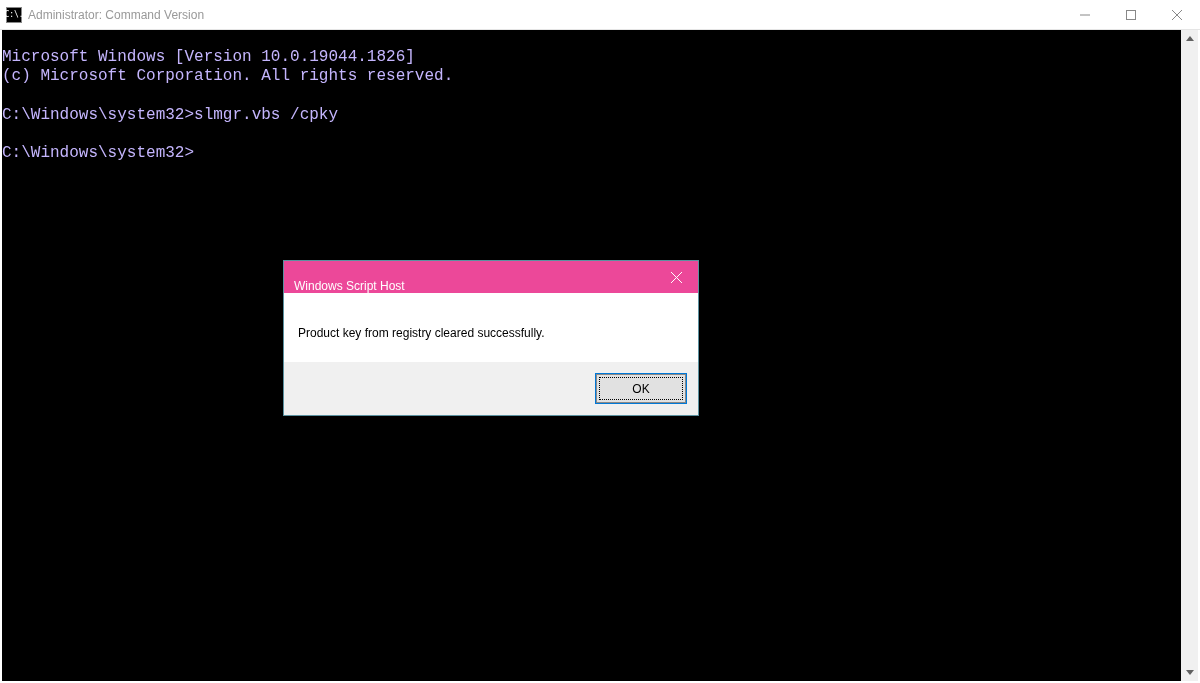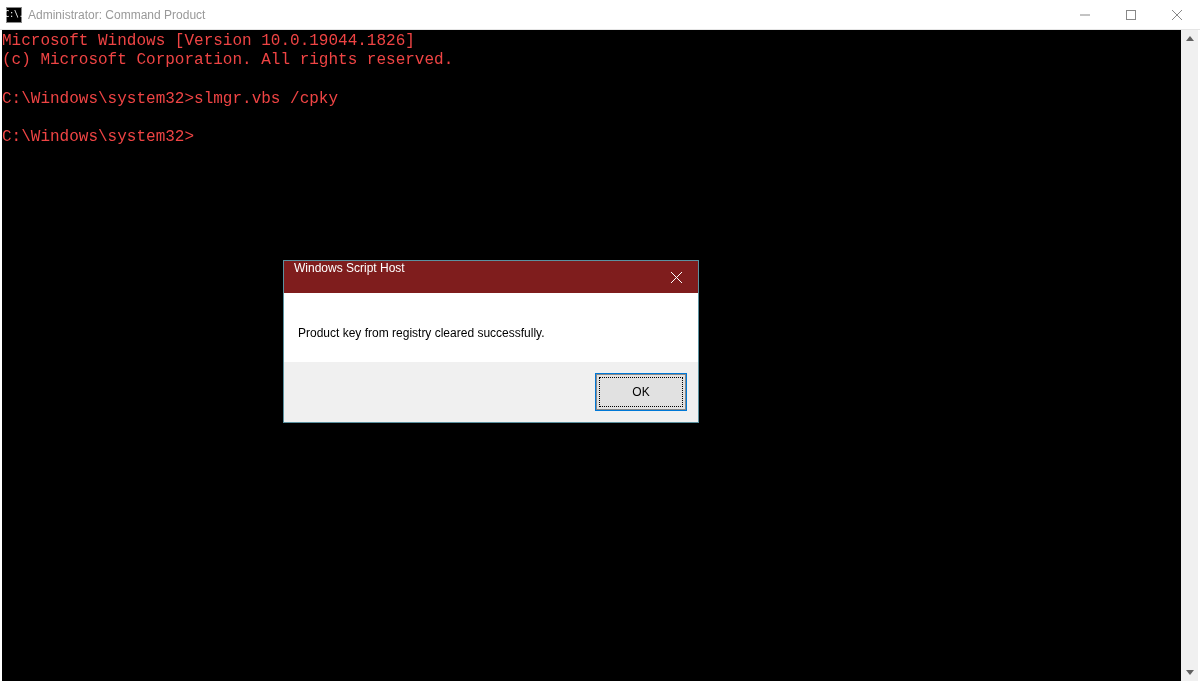--- a/index.html
+++ b/index.html
@@ -59,25 +59,25 @@
       top: 30px;
       left: 2px;
       right: 2px;
       bottom: 2px;
       display: flex;
       background: #000;
     }
     .console {
       flex: 1;
       background: #000;
-      color: #ef4444;
+      color: #c4b5fd;
       font-family: Consolas, "Courier New", monospace;
       font-size: 16px;
       line-height: 1.2;
-      padding: 2px 0 0 0;
+      padding: 18px 0 0 0;
       white-space: pre;
     }
     .scrollbar {
       width: 17px;
       background: #f0f0f0;
       display: flex;
       flex-direction: column;
       justify-content: space-between;
       align-items: center;
     }
@@ -96,24 +96,24 @@
       position: absolute;
       left: 283px;
       top: 260px;
       width: 416px;
       background: #fff;
       border: 1px solid #5b919f;
       box-shadow: 3px 3px 12px rgba(0,0,0,.35);
     }
     .dialog .dlg-titlebar {
       height: 32px;
-      background: #7f1d1d;
+      background: #ec4899;
       color: #fff;
       display: flex;
-      align-items: flex-start;
+      align-items: flex-end;
       padding-left: 10px;
       font-size: 12px;
     }
     .dialog .dlg-titlebar .dlg-title { flex: 1; }
     .dialog .dlg-titlebar .dlg-close {
       width: 44px;
       height: 100%;
       display: flex;
       align-items: center;
       justify-content: center;
@@ -126,39 +126,39 @@
       color: #000;
     }
     .dialog .dlg-buttons {
       background: #f0f0f0;
       padding: 12px;
       display: flex;
       justify-content: flex-end;
     }
     .dialog .dlg-ok {
       width: 90px;
-      height: 36px;
+      height: 29px;
       background: #e1e1e1;
       border: 1px solid #888;
       outline: 1px dotted #000;
       outline-offset: -4px;
       box-shadow: 0 0 0 1px #0078d7;
       font-size: 12px;
       display: flex;
       align-items: center;
       justify-content: center;
       cursor: default;
     }
   </style>
 </head>
 <body>
 
 <div class="titlebar">
   <div class="app-icon">C:\.</div>
-  <div class="title">Administrator: Command Product</div>
+  <div class="title">Administrator: Command Version</div>
   <div class="win-controls">
     <div class="win-btn">
       <svg width="10" height="10" viewBox="0 0 10 10">
           <path d="M0 5 H10" stroke-width="1"></path>
         </svg>
     </div>
     <div class="win-btn">
       <svg width="10" height="10" viewBox="0 0 10 10">
           <rect x="0.5" y="0.5" width="9" height="9" stroke-width="1"></rect>
         </svg>

